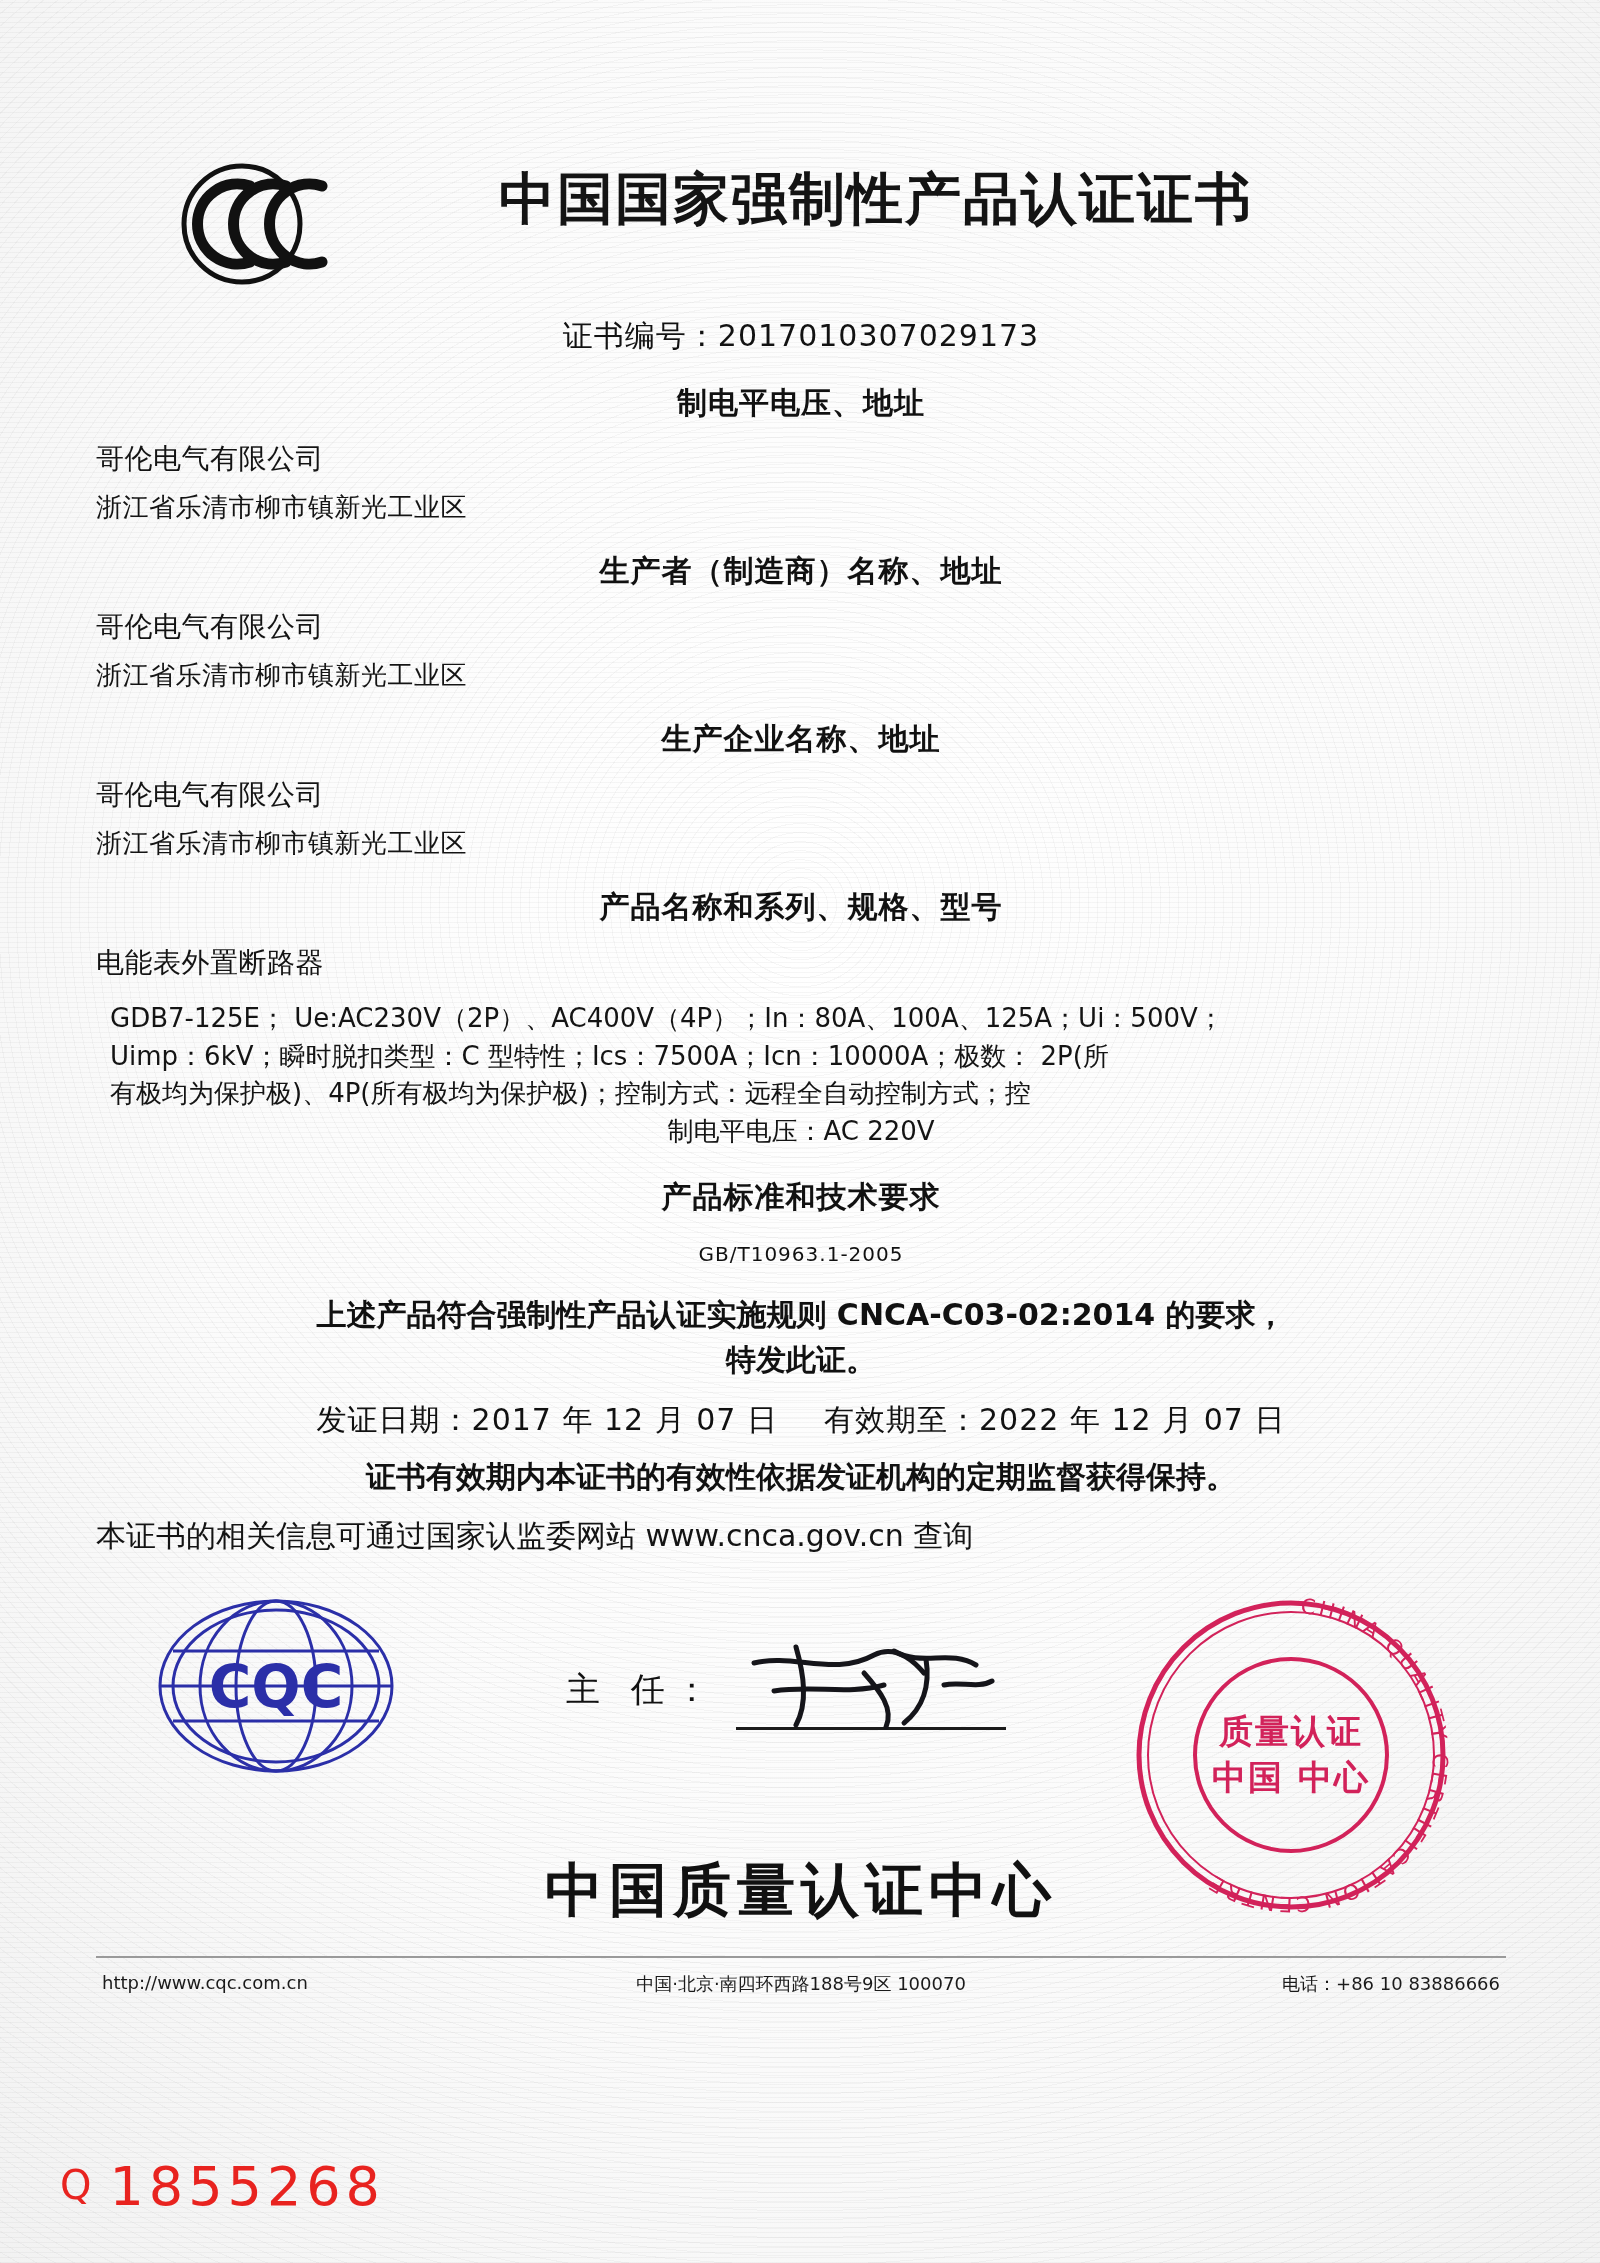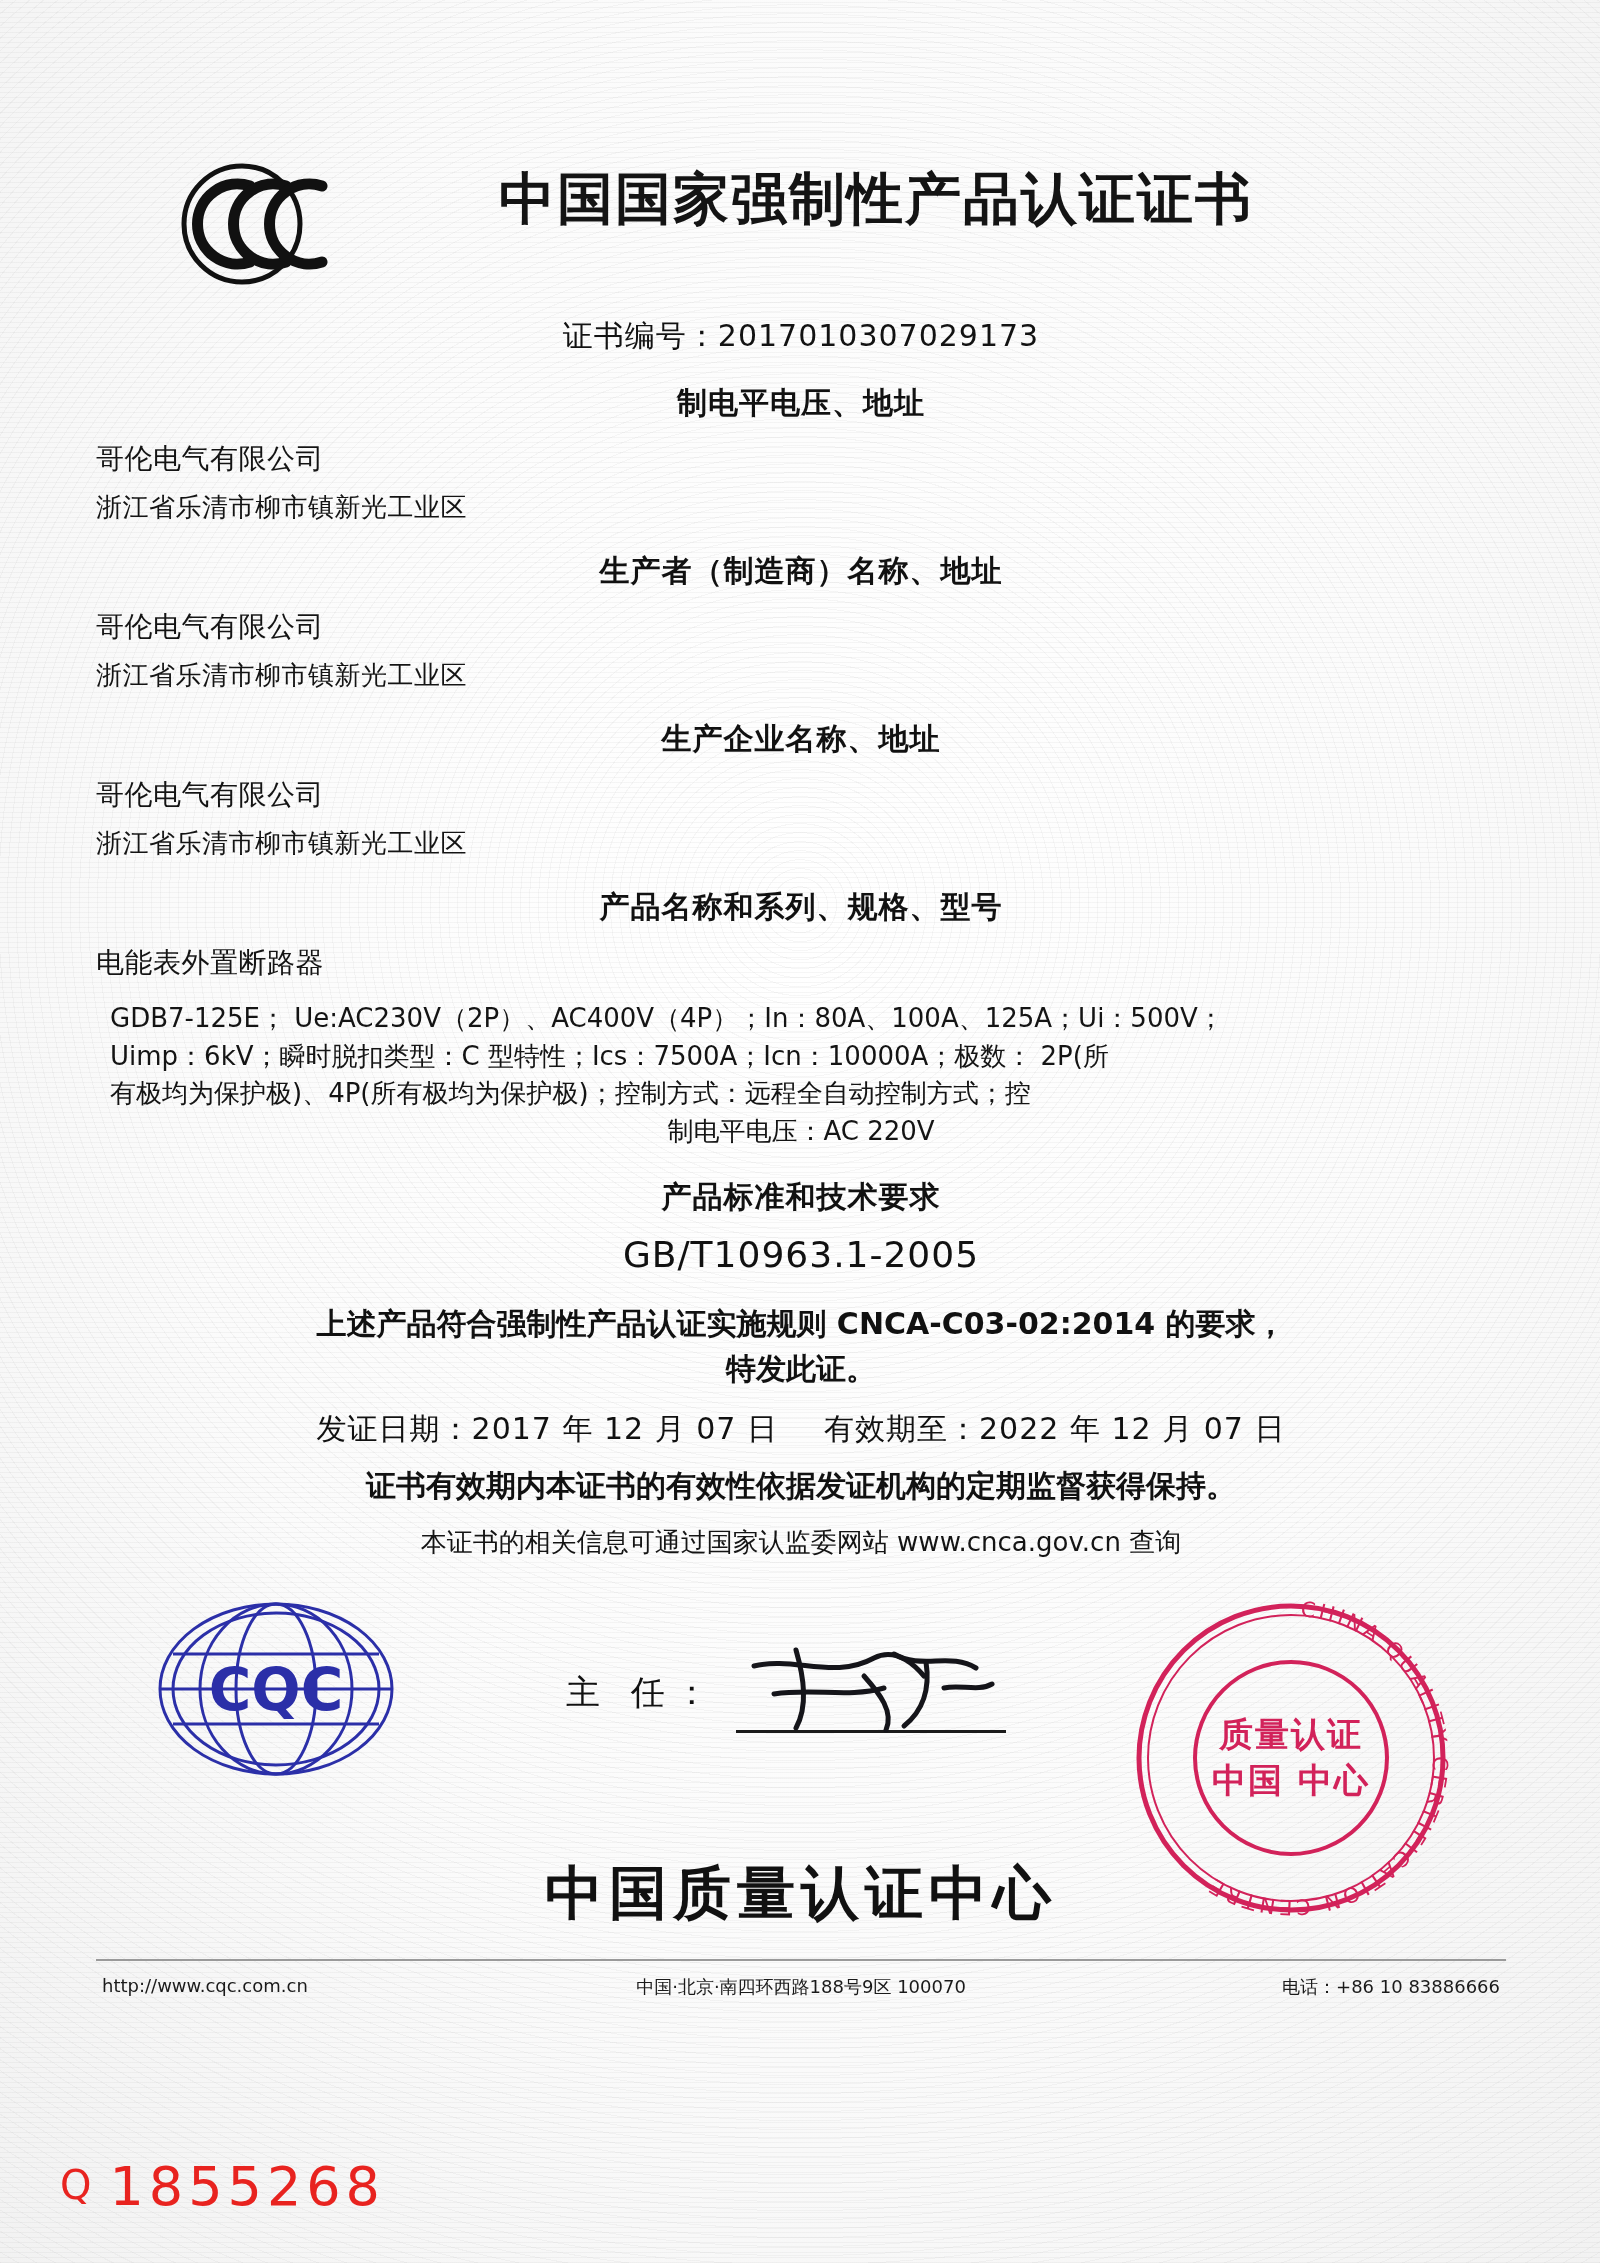--- a/index.html
+++ b/index.html
@@ -120,23 +120,23 @@
     color: #141414;
     text-align: justify;
   }
   .spec-block .lastline {
     text-align: center;
   }
 
   .standard-val {
     text-align: center;
     font-family: "DejaVu Sans", sans-serif;
-    font-size: 36px;
-    color: #111;
-    margin-top: 16px;
+    font-size: 20px;
+    color: #111;
+    margin-top: 24px;
     letter-spacing: 1px;
   }
 
   .statement {
     margin-top: 26px;
     text-align: center;
     font-family: "DejaVu Sans", sans-serif;
     font-weight: bold;
     font-size: 30px;
     line-height: 1.5;
@@ -158,23 +158,22 @@
     margin-top: 16px;
     text-align: center;
     font-family: "DejaVu Sans", sans-serif;
     font-weight: bold;
     font-size: 30px;
     color: #111;
   }
 
   .website-note {
     margin-top: 18px;
-    text-align: center;
-    font-family: "DejaVu Sans", sans-serif;
-    font-size: 26px;
+    font-family: "DejaVu Sans", sans-serif;
+    font-size: 30px;
     color: #141414;
   }
 
   
   .sign-area {
     position: relative;
     height: 250px;
     margin-top: 18px;
   }
   .cqc-logo {

